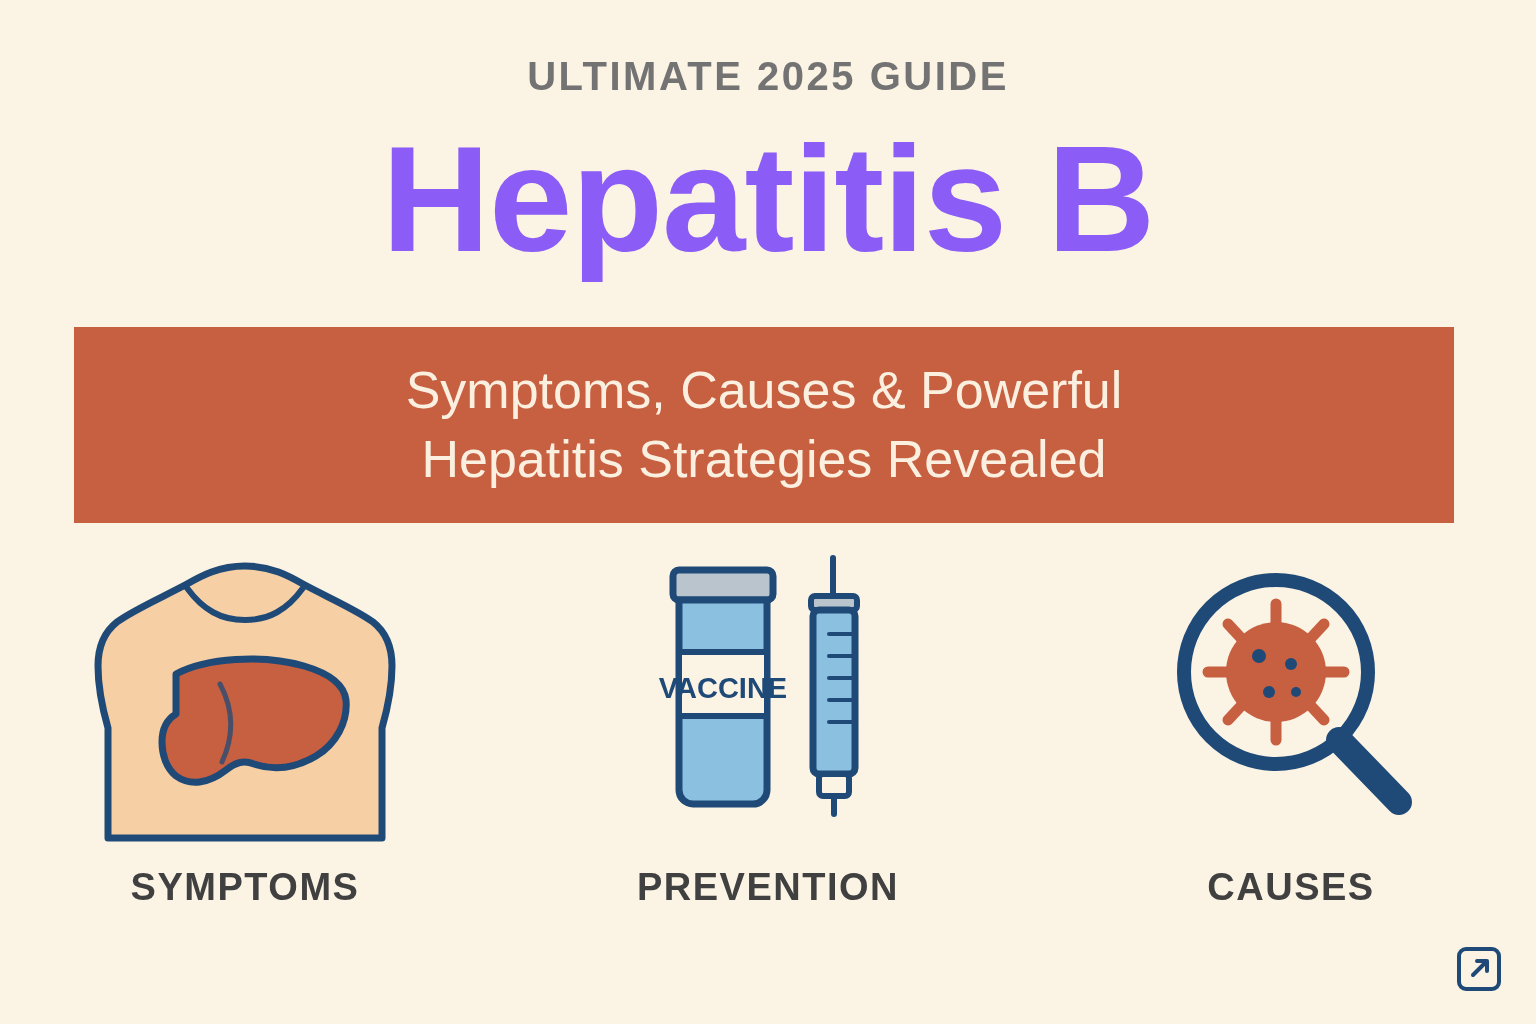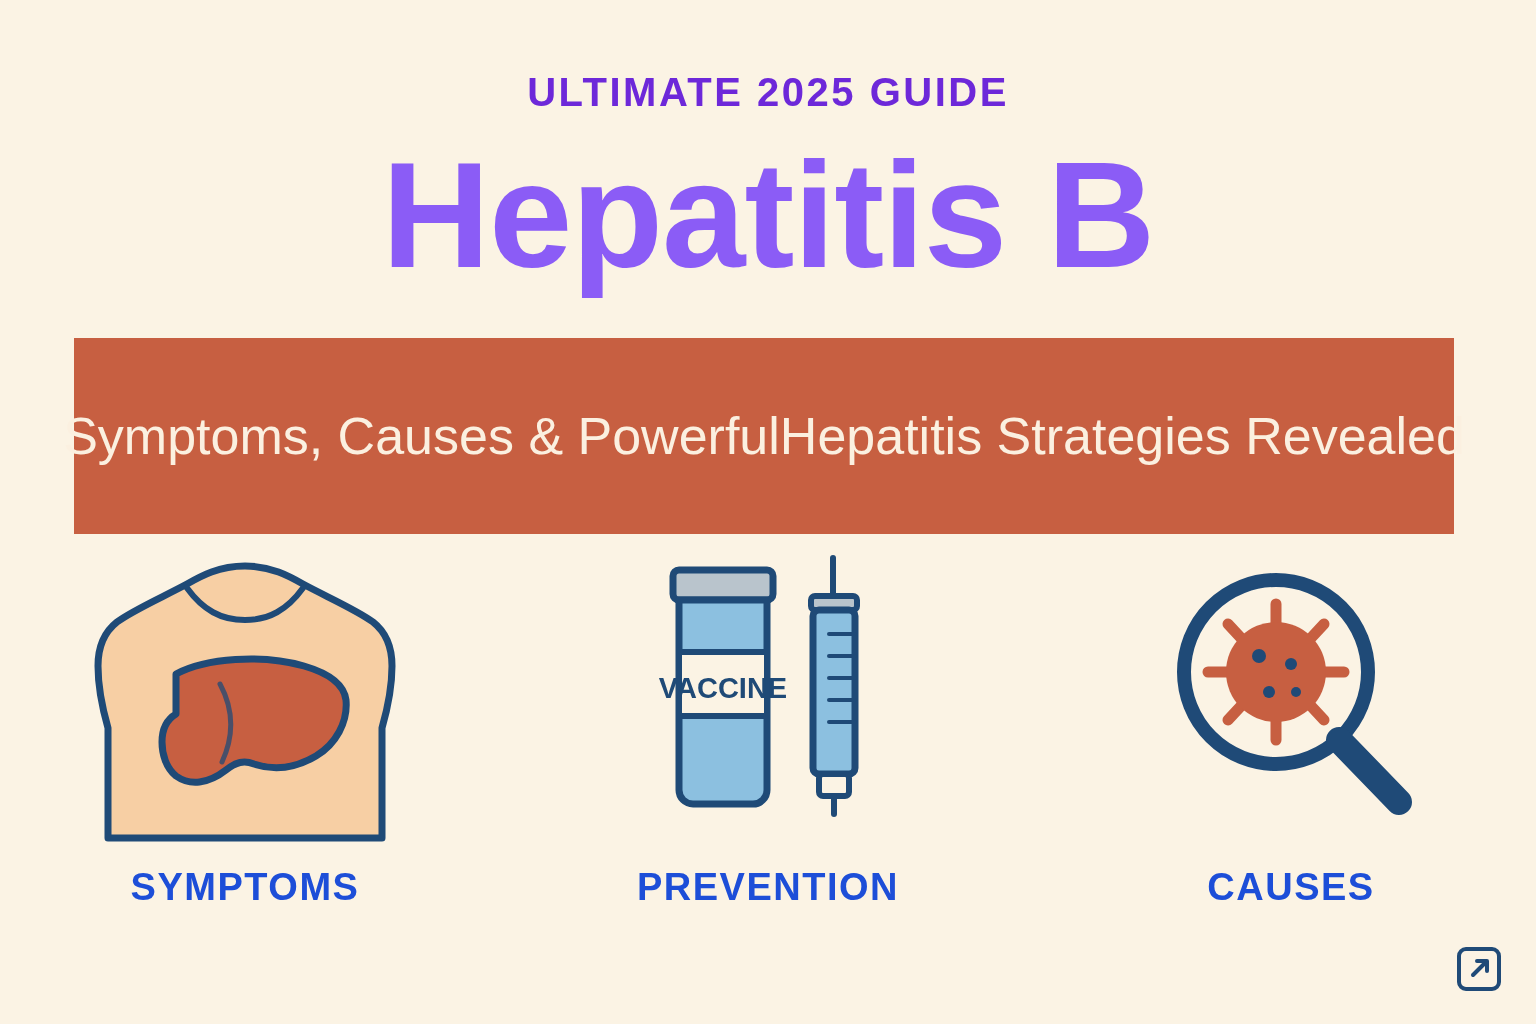--- a/index.html
+++ b/index.html
@@ -17,47 +17,47 @@
     position: relative;
     width: 1536px;
     height: 1024px;
     background: #fbf3e4;
     box-sizing: border-box;
   }
 
   
   .eyebrow {
     text-align: center;
-    color: #6d28d9;
+    color: #737373;
     font-size: 40px;
     font-weight: bold;
     letter-spacing: 2.5px;
-    padding-top: 72px;
+    padding-top: 56px;
     line-height: 1;
   }
   .main-title {
     text-align: center;
     color: #8b5cf6;
     font-size: 150px;
     font-weight: bold;
     letter-spacing: -1px;
     line-height: 1.08;
     margin-top: 22px;
   }
 
   
   .subtitle-band {
     position: absolute;
     left: 74px;
-    top: 338px;
+    top: 327px;
     width: 1380px;
     height: 196px;
     background: #c75f41;
     display: flex;
-    flex-direction: row;
+    flex-direction: column;
     align-items: center;
     justify-content: center;
   }
   .subtitle-line {
     color: #fbf0e0;
     font-size: 52px;
     line-height: 1.32;
     white-space: nowrap;
   }
 
@@ -78,21 +78,21 @@
     width: 350px;
   }
   .icon-art {
     height: 290px;
     display: flex;
     align-items: flex-end;
     justify-content: center;
   }
   .icon-label {
     margin-top: 24px;
-    color: #1d4ed8;
+    color: #404040;
     font-size: 38px;
     font-weight: bold;
     letter-spacing: 1.5px;
     text-align: center;
   }
 
   
   .ext-link {
     position: absolute;
     right: 34px;

